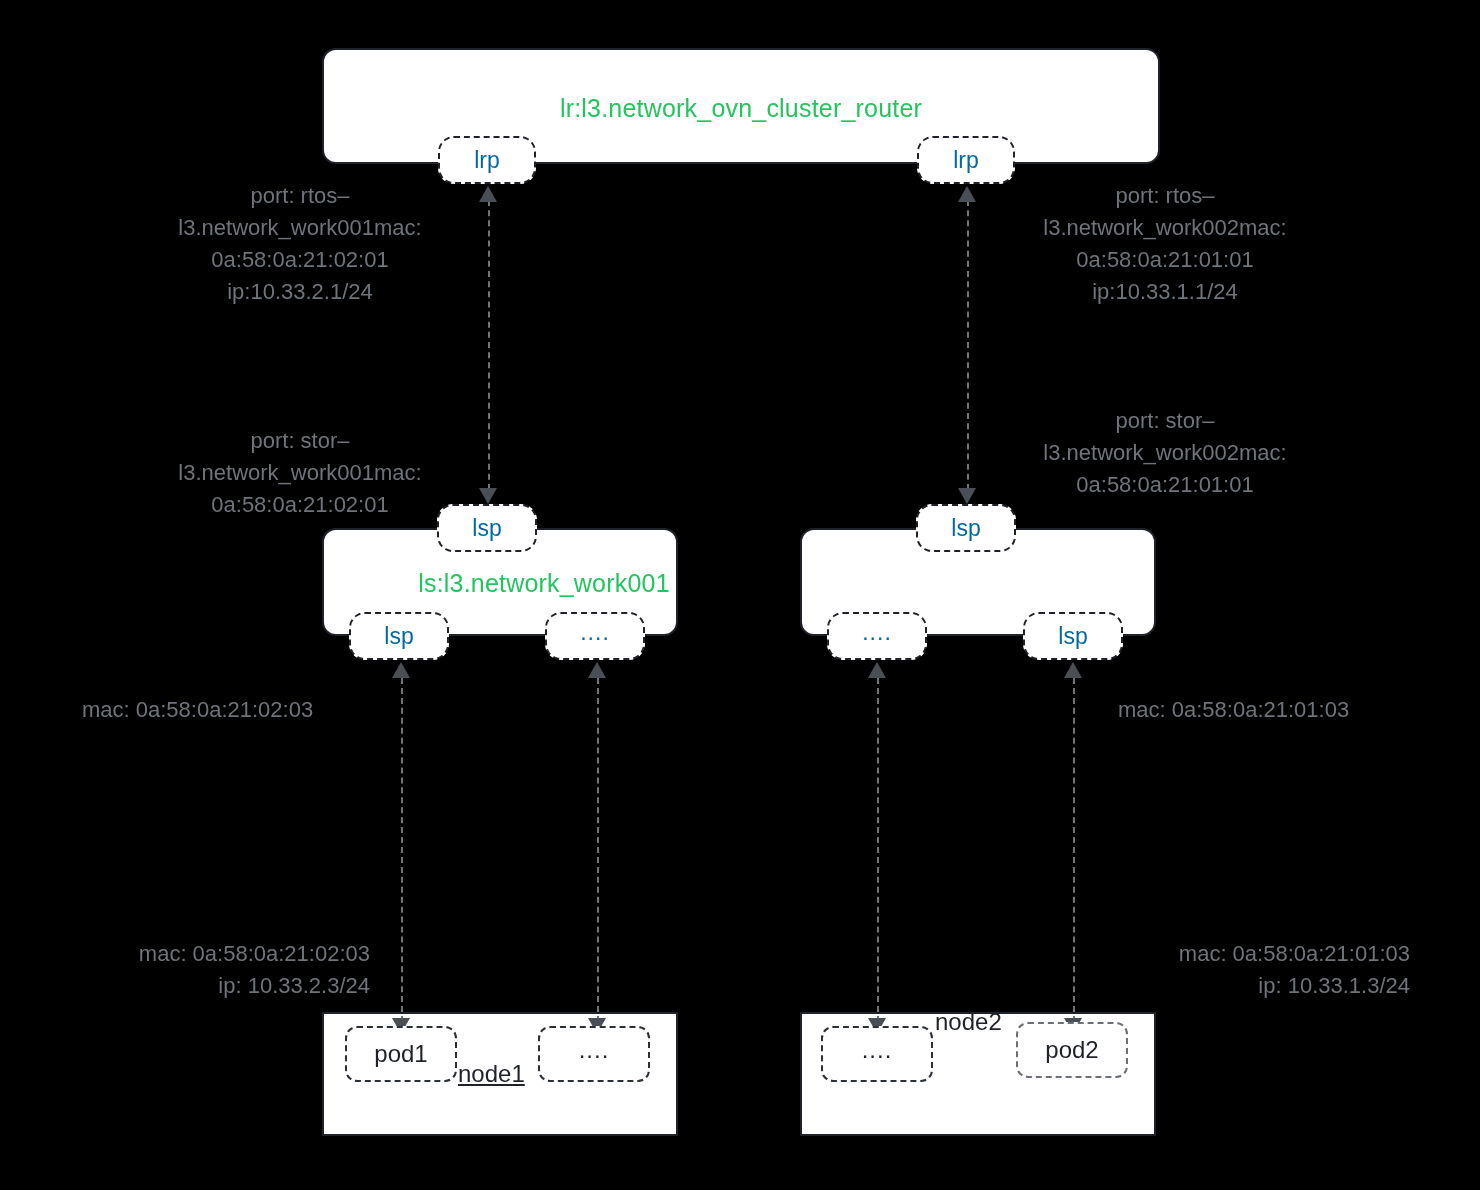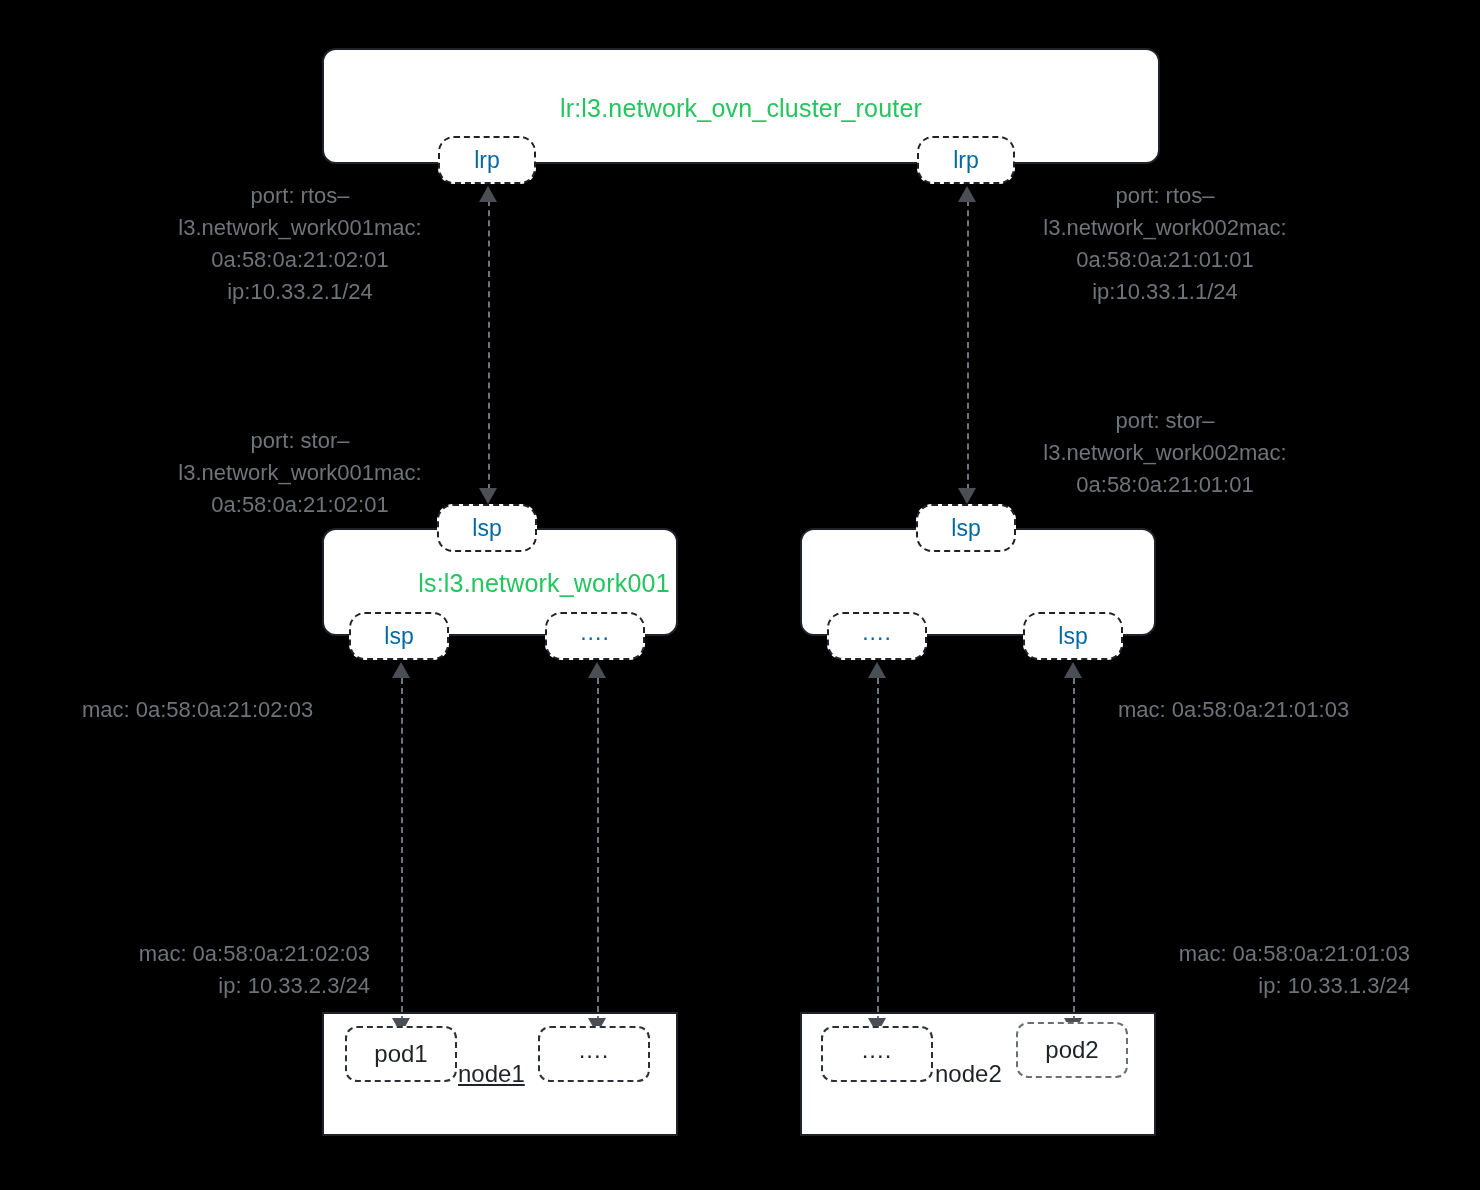--- a/index.html
+++ b/index.html
@@ -200,16 +200,16 @@
 
   <div class="box sharp" style="left:322px; top:1012px; width:356px; height:124px;">
   </div>
   <div class="pod" style="left:345px; top:1026px; width:112px; height:56px;">pod1</div>
   <div class="node-label" style="left:458px; top:1060px;text-decoration:underline;">node1</div>
   <div class="pod dots" style="left:538px; top:1026px; width:112px; height:56px;">....</div>
 
   <div class="box sharp" style="left:800px; top:1012px; width:356px; height:124px;">
   </div>
   <div class="pod dots" style="left:821px; top:1026px; width:112px; height:56px;">....</div>
-  <div class="node-label" style="left:935px; top:1060px;text-align:right;">node2</div>
+  <div class="node-label" style="left:935px; top:1008px;text-align:right;">node2</div>
   <div class="pod light" style="left:1016px; top:1022px; width:112px; height:56px;text-align:right;">pod2</div>
 
 </div>
 
 </body></html>

